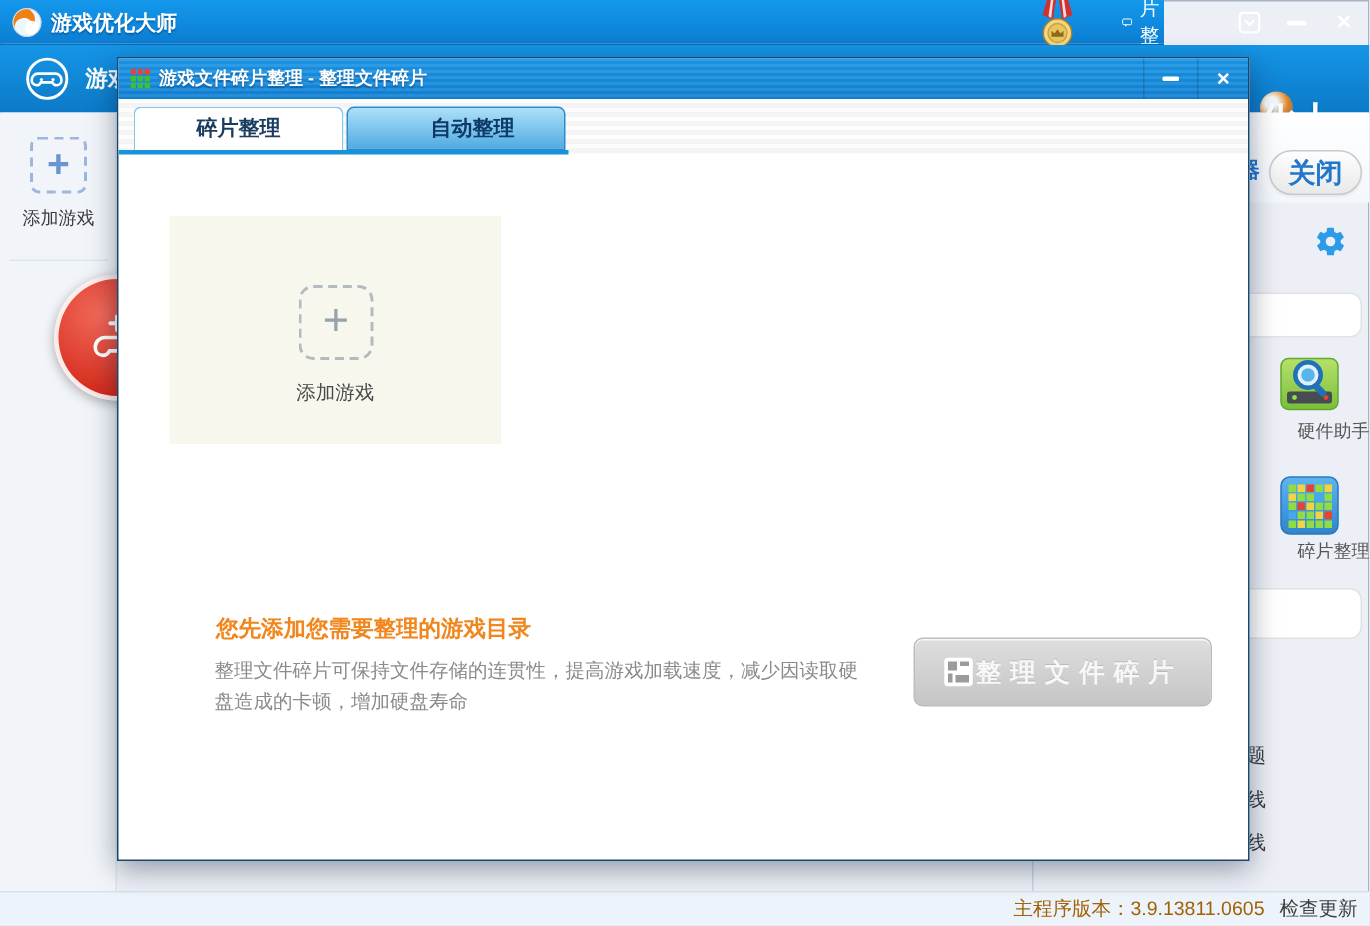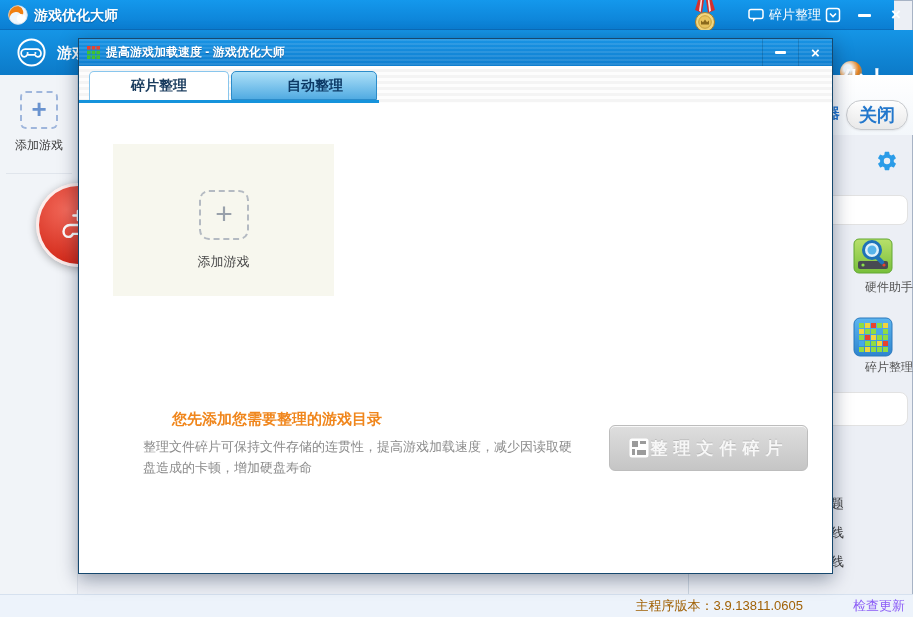--- a/index.html
+++ b/index.html
@@ -1,21 +1,21 @@
 <!DOCTYPE html>
 <html><head>
 <meta charset="utf-8">
 <style>
   * { margin:0; padding:0; box-sizing:border-box; }
   html,body { width:913px; height:617px; }
   body { font-family:"Liberation Sans","DejaVu Sans",sans-serif; overflow:hidden; }
   #screen { position:relative; width:913px; height:617px; background:#eceff5; overflow:hidden; box-shadow:inset 0 0 0 1px rgba(40,70,110,.35); }
 
   
-  .titlebar { position:absolute; left:0; top:0; width:894px; height:30px;
+  .titlebar { position:absolute; left:0; top:0; width:776px; height:30px;
     background:linear-gradient(#1498ec,#0b7ed2); border-bottom:1px solid #0a6cba; }
   .app-logo { position:absolute; left:8px; top:5px; width:20px; height:20px; }
   .app-title { position:absolute; left:34px; top:0; line-height:30px; color:#fff; font-size:14px; font-weight:bold; text-shadow:0 1px 1px rgba(0,50,100,.4); }
   .medal { position:absolute; left:690px; top:0; width:30px; height:34px; }
   .feedback { position:absolute; left:748px; top:0; height:30px; display:flex; align-items:center; gap:5px; color:#fff; font-size:13px; cursor:default; }
   .winbtn { position:absolute; top:0; height:30px; display:flex; align-items:center; justify-content:center; color:#fff; }
   .tray-btn  { left:820px; width:26px; }
   .min-btn   { left:850px; width:28px; }
   .close-btn { left:882px; width:28px; font-size:17px; font-weight:bold; }
   .hbar { width:13px; height:3px; background:#fff; border-radius:1px; }
@@ -52,21 +52,21 @@
   .rail-panel-1 { left:824px; top:195px; width:84px; height:30px; }
   .rail-panel-2 { left:824px; top:392px; width:84px; height:34px; }
   .rail-item-icon { position:absolute; width:40px; height:40px; left:853px; cursor:pointer; }
   .rail-label { position:absolute; left:833px; width:80px; text-align:right; font-size:12px; color:#555; }
   .fragment { position:absolute; left:831px; font-size:13px; color:#3a3a3a; }
 
   
   .statusbar { position:absolute; left:0; top:594px; width:913px; height:23px; background:#edf3fb; border-top:1px solid #d6e1ef;
     display:flex; align-items:center; justify-content:flex-end; padding-right:8px; font-size:13px; gap:10px; }
   .version-text { color:#a16207; }
-  .update-link { color:#8b5cf6; cursor:pointer;margin-left:40px; }
+  .update-link { color:#404040; cursor:pointer; }
   .v-divider { position:absolute; left:688px; top:574px; width:1px; height:20px; background:#c9d3de; }
 
   
   .dialog { position:absolute; left:78px; top:38px; width:755px; height:536px; background:#fff;
     border:1px solid #16486e; box-shadow:0 5px 18px rgba(0,20,50,.4); z-index:20; }
   .dlg-titlebar { position:absolute; left:0; top:0; width:100%; height:27px;
     background:linear-gradient(#1893e4,#0f7ecf);
     background-image:repeating-linear-gradient(180deg, rgba(255,255,255,.10) 0 2px, rgba(0,0,0,0) 2px 4px), linear-gradient(#1893e4,#0f7ecf); }
   .dlg-icon { position:absolute; left:8px; top:7px; width:13px; height:13px; }
   .dlg-title { position:absolute; left:27px; top:0; line-height:27px; color:#fff; font-size:12px; font-weight:bold; text-shadow:0 1px 1px rgba(0,40,90,.4); }
@@ -84,21 +84,21 @@
   .tab-active { left:10px; width:140px; background:#fff; border:1px solid #89c6ed; border-bottom:none;
     border-radius:5px 5px 0 0; color:#1a3c5e; }
   .tab-inactive { left:152px; width:146px; background:linear-gradient(#ade0f8,#51abe2); border:1px solid #2c8cca;
     border-radius:5px 5px 0 0; color:#0d3a66;padding-left:22px; }
 
   .add-card { position:absolute; left:34px; top:105px; width:221px; height:152px; background:#f7f7ee; }
   .add-dash { position:absolute; left:86px; top:46px; width:50px; height:50px; border:2px dashed #b4bac2; border-radius:10px;
     color:#99a1ab; font-size:30px; text-align:center; line-height:44px; cursor:pointer; }
   .add-card-label { position:absolute; left:0; top:109px; width:221px; text-align:center; font-size:13px; color:#4a4a4a; }
 
-  .dlg-heading { position:absolute; left:65px; top:371px; color:#f0861c; font-size:15px; font-weight:bold;margin-left:28px; }
+  .dlg-heading { position:absolute; left:65px; top:371px; color:#f0861c; font-size:15px; font-weight:bold; }
   .dlg-desc { position:absolute; left:64px; top:397px; width:438px; color:#8b8b8b; font-size:13px; line-height:21px; }
 
   .defrag-btn { position:absolute; left:530px; top:386px; width:199px; height:46px; border-radius:6px;
     background:linear-gradient(#dedede,#c5c5c5); border:1px solid #bdbdbd; box-shadow:inset 0 1px 0 rgba(255,255,255,.8);
     display:flex; align-items:center; justify-content:center; gap:2px; cursor:default; }
   .defrag-btn-label { color:#f7f7f7; font-size:17px; font-weight:bold; letter-spacing:6px; text-shadow:0 -1px 0 rgba(0,0,0,.12); }
 </style>
 </head>
 <body>
 
@@ -252,21 +252,21 @@
         <rect x="0" y="0" width="3.6" height="3.6" fill="#e8432f"></rect>
           <rect x="4.7" y="0" width="3.6" height="3.6" fill="#e8432f"></rect>
           <rect x="9.4" y="0" width="3.6" height="3.6" fill="#e8432f"></rect>
         <rect x="0" y="4.7" width="3.6" height="3.6" fill="#3fc12f"></rect>
           <rect x="4.7" y="4.7" width="3.6" height="3.6" fill="#3fc12f"></rect>
           <rect x="9.4" y="4.7" width="3.6" height="3.6" fill="#3fc12f"></rect>
         <rect x="0" y="9.4" width="3.6" height="3.6" fill="#3fc12f"></rect>
           <rect x="4.7" y="9.4" width="3.6" height="3.6" fill="#3fc12f"></rect>
           <rect x="9.4" y="9.4" width="3.6" height="3.6" fill="#3fc12f"></rect>
       </svg>
-      <div class="dlg-title">提高游戏加载速度 - 游戏优化大师</div>
+      <div class="dlg-title">游戏文件碎片整理 - 整理文件碎片</div>
       <div class="dlg-btn dlg-min">
         <div class="dlg-hbar"></div>
       </div>
       <div class="dlg-btn dlg-close">
         <span>×</span>
       </div>
     </div>
 
     <div class="tabrow">
       <div class="tab-underline"></div>

